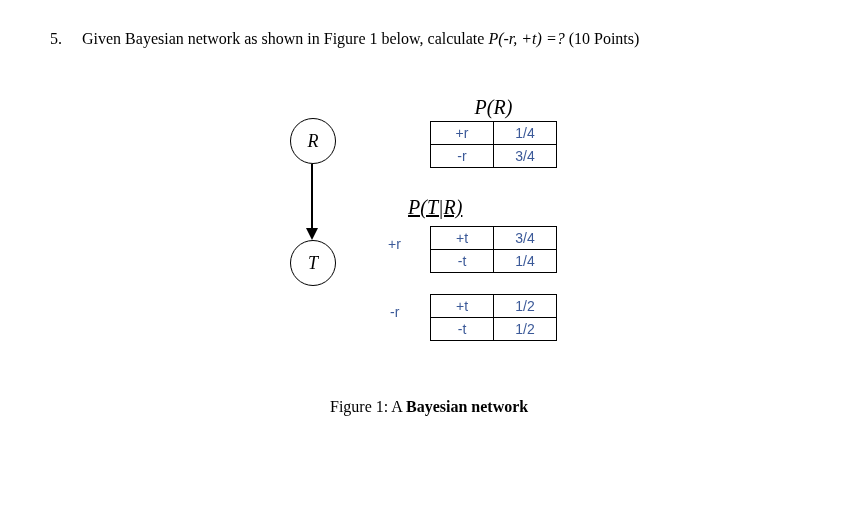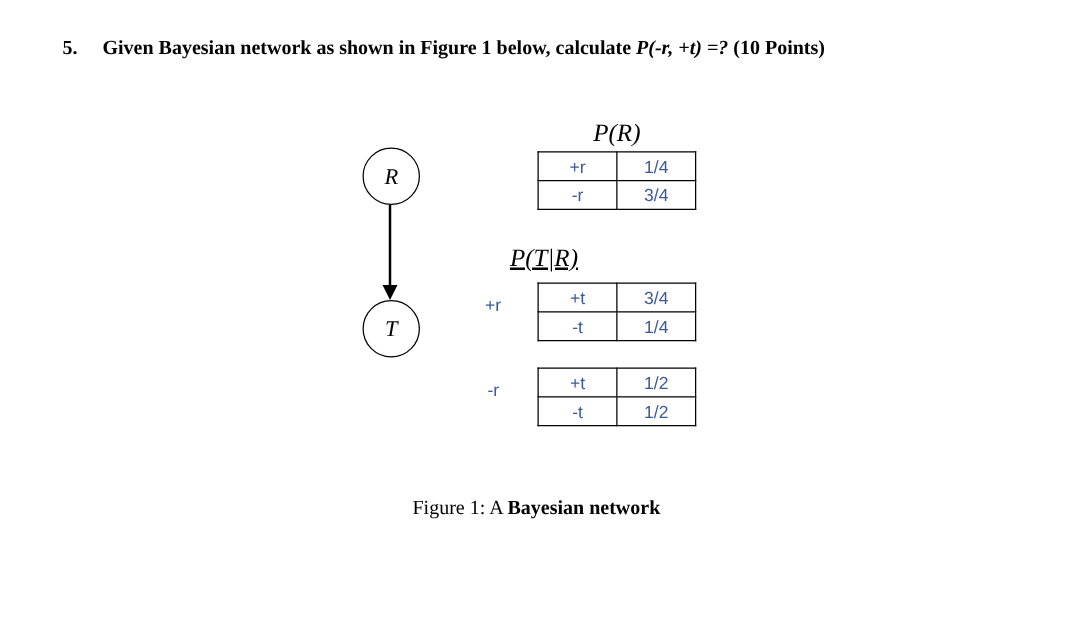--- a/index.html
+++ b/index.html
@@ -7,21 +7,21 @@
     font-size: 16px;
     color: #000;
     margin: 0;
     padding: 30px 50px;
     width: 858px;
     height: 515px;
     box-sizing: border-box;
     background: #fff;
   }
   .question {
-    font-weight: bold;
+    font-weight: normal;
     margin-bottom: 60px;
   }
   .question .num {
     display: inline-block;
     width: 28px;
   }
   .figure-area {
     position: relative;
     margin-left: 220px;
     height: 330px;

